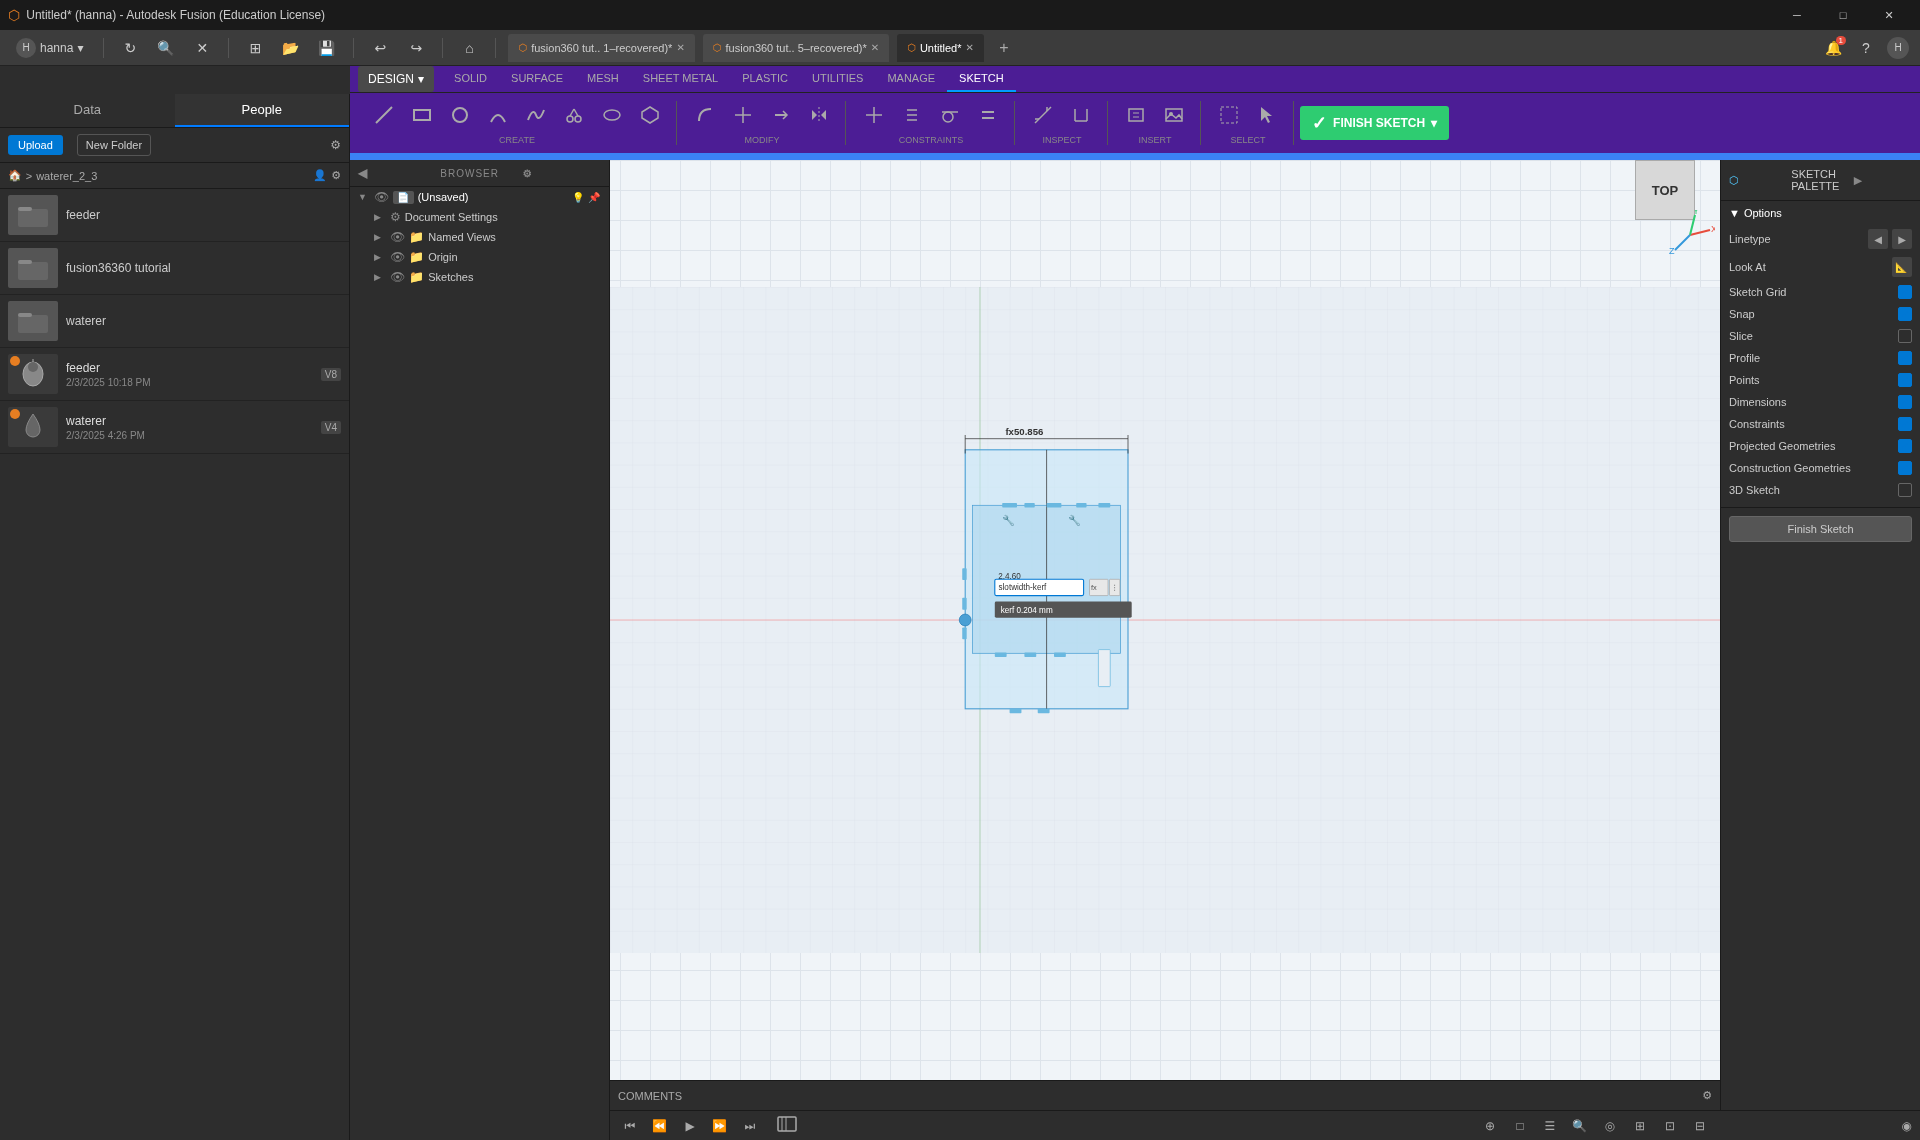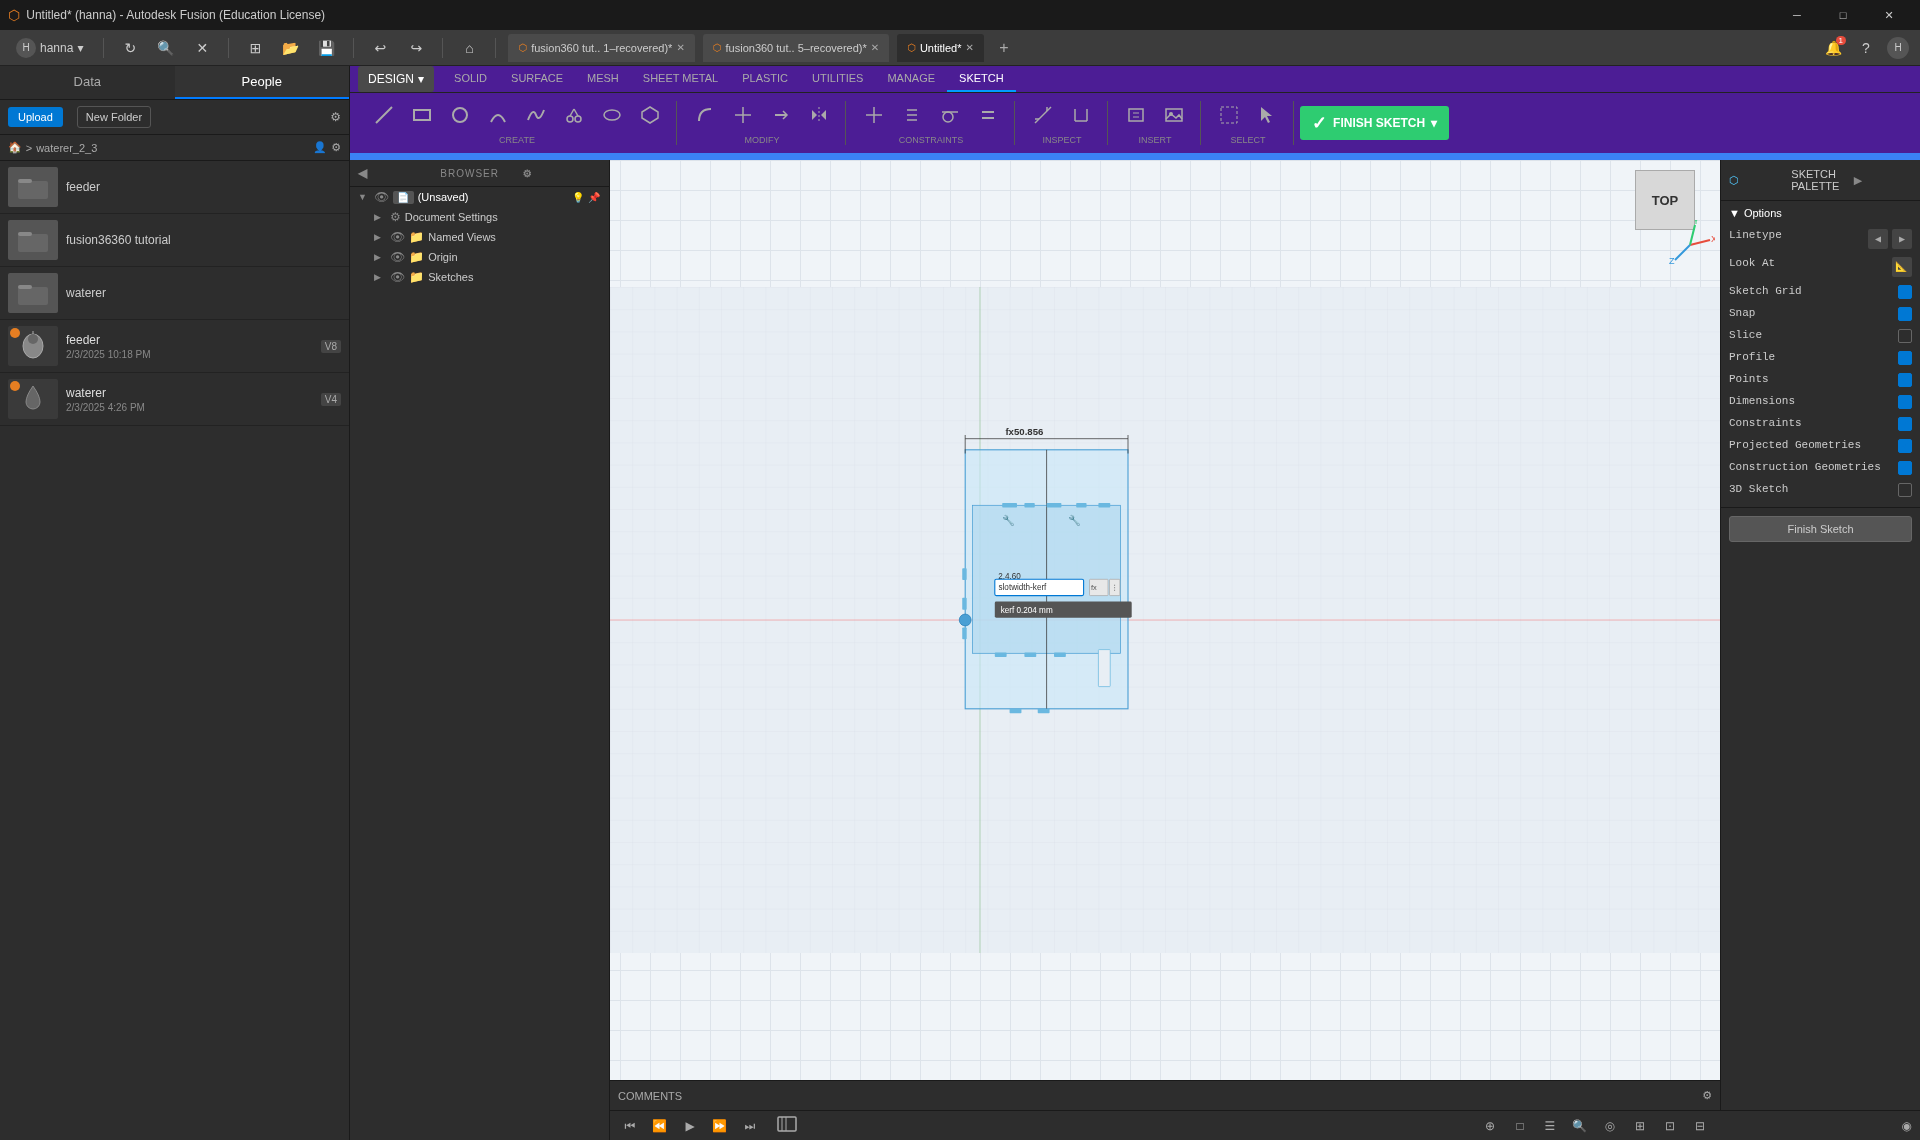--- a/index.html
+++ b/index.html
@@ -18,21 +18,21 @@
     .tb-sep { width: 1px; height: 20px; background: #555; margin: 0 4px; }
     .tab-item { display: flex; align-items: center; gap: 4px; padding: 4px 10px; background: #4a4a4a; border-radius: 3px 3px 0 0; color: #ccc; font-size: 11px; cursor: pointer; height: 28px; }
     .tab-item.active { background: #2d2d2d; color: #fff; }
     .tab-close { font-size: 10px; cursor: pointer; color: #aaa; }
     .tab-add { width: 24px; height: 24px; display: flex; align-items: center; justify-content: center; cursor: pointer; color: #aaa; font-size: 16px; }
 
     
     #main { display: flex; height: calc(1140px - 30px - 36px); }
 
     
-    #sidebar { width: 350px; background: #2d2d2d; border-right: 1px solid #1a1a1a; display: flex; flex-direction: column; }
+    #sidebar { width: 350px; background: #2d2d2d; border-right: 1px solid #1a1a1a; display: flex; flex-direction: column; margin-top: 28px; }
     #sidebar-tabs { display: flex; border-bottom: 1px solid #1a1a1a; }
     .s-tab { flex: 1; padding: 8px; text-align: center; cursor: pointer; font-size: 13px; color: #aaa; border-bottom: 2px solid transparent; }
     .s-tab.active { color: #fff; border-bottom: 2px solid #007bff; background: #333; }
     .sidebar-toolbar { display: flex; align-items: center; padding: 6px 8px; gap: 14px; border-bottom: 1px solid #1a1a1a; }
     .upload-btn { background: #0078d4; color: #fff; border: none; padding: 4px 10px; border-radius: 3px; cursor: pointer; font-size: 11px; }
     .new-folder-btn { background: transparent; color: #ccc; border: 1px solid #555; padding: 4px 8px; border-radius: 3px; cursor: pointer; font-size: 11px; }
     .gear-icon-btn { margin-left: auto; cursor: pointer; color: #aaa; }
 
     
     #breadcrumb { display: flex; align-items: center; padding: 6px 8px; gap: 4px; font-size: 11px; color: #aaa; border-bottom: 1px solid #1a1a1a; }
@@ -78,21 +78,21 @@
     .b-chevron { font-size: 9px; color: #888; width: 12px; }
 
     
     #sketch-palette { position: absolute; right: 0; top: 0; width: 200px; height: 100%; background: #2d2d2d; border-left: 1px solid #1a1a1a; font-size: 11px; color: #ccc; }
     #sp-header { display: flex; align-items: center; padding: 8px; border-bottom: 1px solid #1a1a1a; gap: 4px; }
     #sp-header .sp-icon { color: #4fc3f7; }
     #sp-header span { font-size: 11px; color: #ccc; flex: 1; }
     #sp-header .sp-arrow { color: #888; cursor: pointer; }
     .sp-section { padding: 6px 8px; border-bottom: 1px solid #1a1a1a; }
     .sp-section-title { display: flex; align-items: center; gap: 4px; font-size: 11px; color: #fff; margin-bottom: 6px; cursor: pointer; }
-    .sp-row { display: flex; justify-content: space-between; padding: 4px 0; font-family: Liberation Mono, monospace; }
+    .sp-row { display: flex; align-items: center; justify-content: space-between; padding: 4px 0; }
     .sp-label { color: #ccc; font-size: 11px; }
     .sp-check { width: 14px; height: 14px; background: #0078d4; border: 1px solid #0078d4; border-radius: 2px; display: flex; align-items: center; justify-content: center; }
     .sp-check-empty { width: 14px; height: 14px; background: transparent; border: 1px solid #666; border-radius: 2px; }
     .sp-check-text { color: #0078d4; font-size: 10px; }
     .sp-icons-row { display: flex; gap: 4px; }
     .sp-icon-btn { width: 20px; height: 20px; background: #444; border-radius: 2px; display: flex; align-items: center; justify-content: center; color: #aaa; font-size: 10px; cursor: pointer; }
     .finish-sketch-palette-btn { width: calc(100% - 16px); margin: 8px; padding: 6px; background: #555; border: 1px solid #666; border-radius: 3px; cursor: pointer; color: #ccc; font-size: 11px; text-align: center; }
 
     
     #comments-bar { height: 30px; background: #2d2d2d; border-top: 1px solid #1a1a1a; display: flex; align-items: center; padding: 0 8px; gap: 6px; font-size: 11px; color: #aaa; }
@@ -501,21 +501,21 @@
         </div>
 
         <div class="b-tree-item" style="padding-left: 24px;">
           <span class="b-chevron">▶</span>
           <span style="color:#888;font-size:12px;">👁</span>
           <span style="font-size:12px;">📁</span>
           <span>Sketches</span>
         </div>
       </div>
 
-      <div id="view-cube" style="position:absolute;top:10px;right:215px;width:70px;height:70px;">
+      <div id="view-cube" style="position:absolute;top:0;right:215px;width:70px;height:70px;">
         <div style="background:#d8d8d8;border:1px solid #aaa;width:60px;height:60px;display:flex;align-items:center;justify-content:center;font-size:13px;font-weight:bold;color:#333;cursor:pointer;">
           <span>TOP</span>
         </div>
 
         <div style="position:absolute;bottom:-30px;right:-10px;width:50px;height:50px;">
           <svg width="50" height="50" viewBox="0 0 50 50">
             <line x1="25" y1="25" x2="45" y2="20" stroke="#e74c3c" stroke-width="2"></line>
             <text x="46" y="22" fill="#e74c3c" font-size="9">X</text>
             <line x1="25" y1="25" x2="30" y2="5" stroke="#2ecc71" stroke-width="2"></line>
             <text x="28" y="4" fill="#2ecc71" font-size="9">Y</text>

